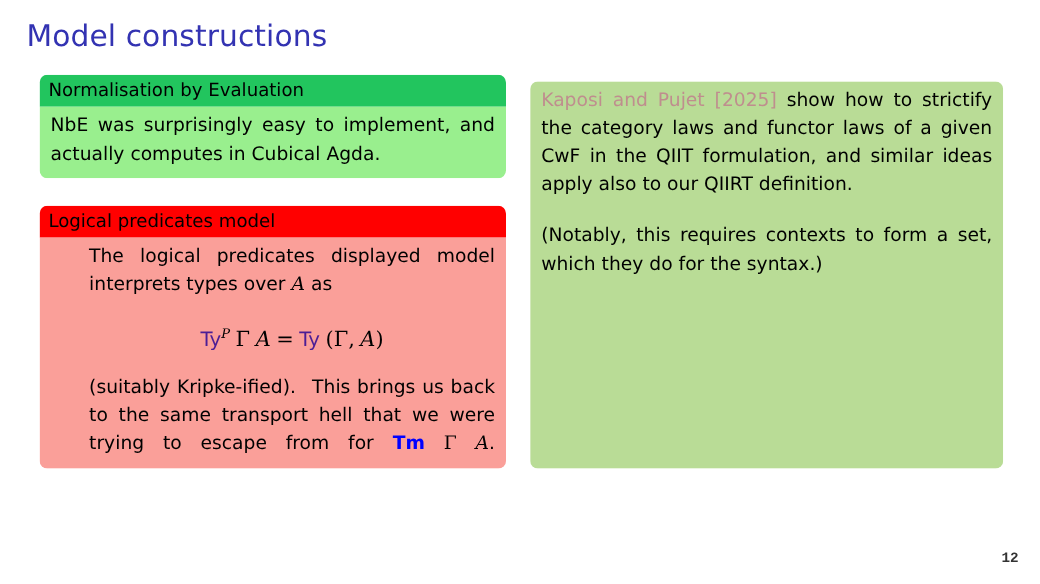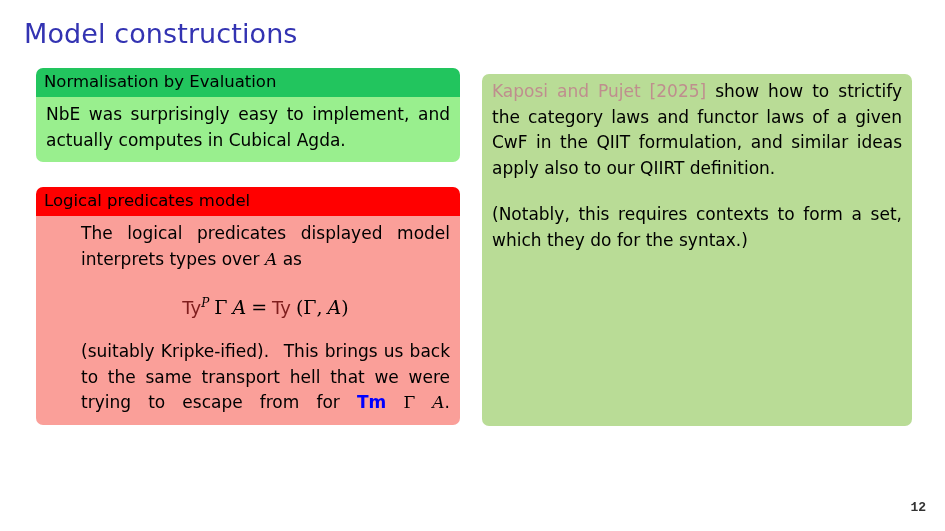--- a/index.html
+++ b/index.html
@@ -97,21 +97,21 @@
 
   
   .math-display {
     text-align: center;
     margin: 19px 0 19px 0;
     font-size: 19px;
     line-height: 24px;
     font-family: "DejaVu Serif", serif;
     white-space: nowrap;
   }
-  .mathblue { color: #7f1d1d; font-family: "DejaVu Sans", sans-serif; font-size: 18px; }
+  .mathblue { color: #4c1d95; font-family: "DejaVu Sans", sans-serif; font-size: 18px; }
   .mathit   { font-style: italic; font-family: "DejaVu Serif", serif; }
   .mathup   { font-style: normal; font-family: "DejaVu Serif", serif; }
   .msup {
     font-size: 12px;
     vertical-align: super;
     font-style: italic;
     font-family: "DejaVu Serif", serif;
   }
   .mspace { display: inline-block; width: 5px; }
 

